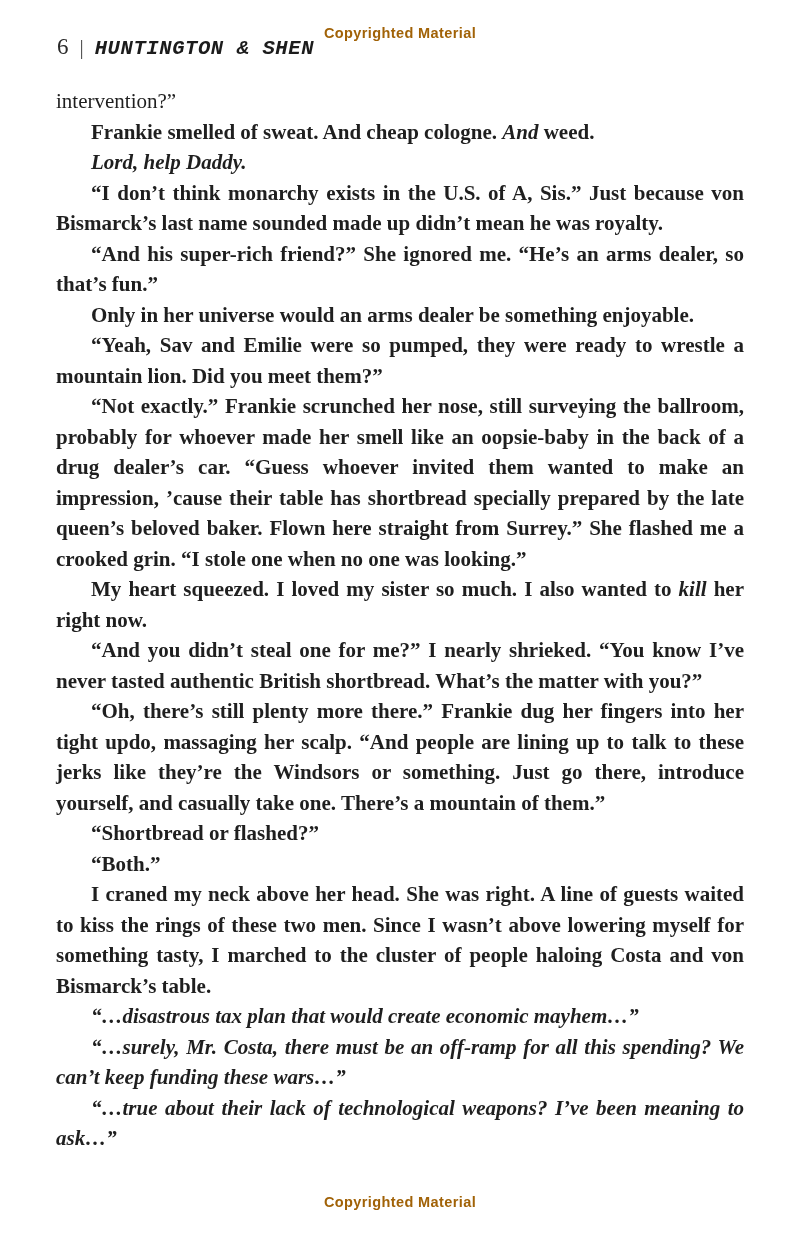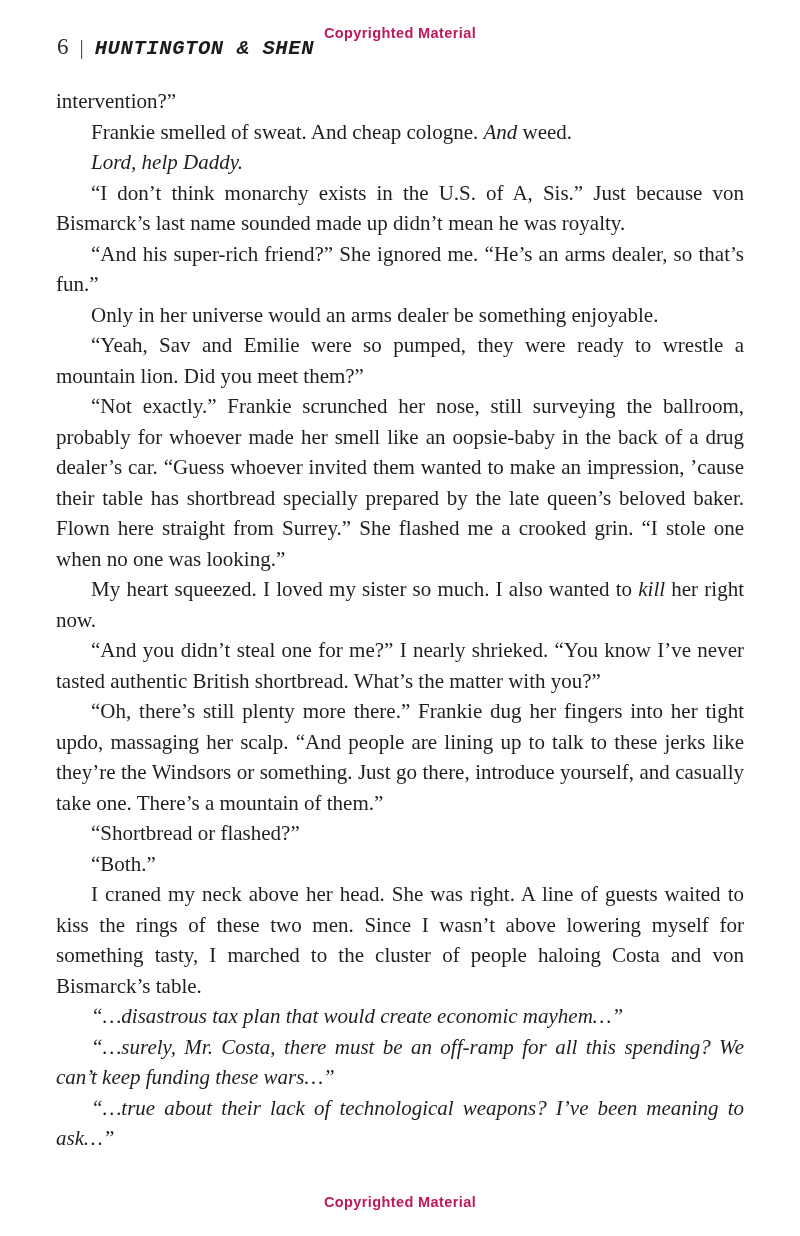--- a/index.html
+++ b/index.html
@@ -10,21 +10,21 @@
     overflow: hidden;
     font-family: "Liberation Serif", serif;
     color: #1f1f1f;
   }
   .copyright {
     position: absolute; left: 0; width: 100%;
     text-align: center;
     font-family: "Liberation Sans", sans-serif;
     font-weight: bold;
     font-size: 14.5px;
-    color: #be185d;
+    color: #a16207;
     letter-spacing: 0.4px;
   }
   .copyright.top { top: 25px; }
   .copyright.bottom { top: 1194px; }
   .running-header {
     position: absolute; top: 34px; left: 57px;
     display: flex; align-items: baseline;
     white-space: nowrap;
   }
   .pagenum { font-size: 23px; color: #2a2a2a; font-style: normal; }
@@ -39,21 +39,21 @@
   }
   .body-text {
     position: absolute;
     top: 86px; left: 56px;
     width: 688px;
     font-size: 21px;
     line-height: 30.5px;
     text-align: justify;
   }
   .para { text-indent: 0; }
-  .para.indent { text-indent: 35px; }
+  .para.indent { text-indent: 35px; font-weight: bold; }
   .para .i { font-style: italic; }
 </style>
 </head>
 <body>
 
 <div class="page">
 
   <div class="copyright top">Copyrighted Material</div>
 
   <div class="running-header">

